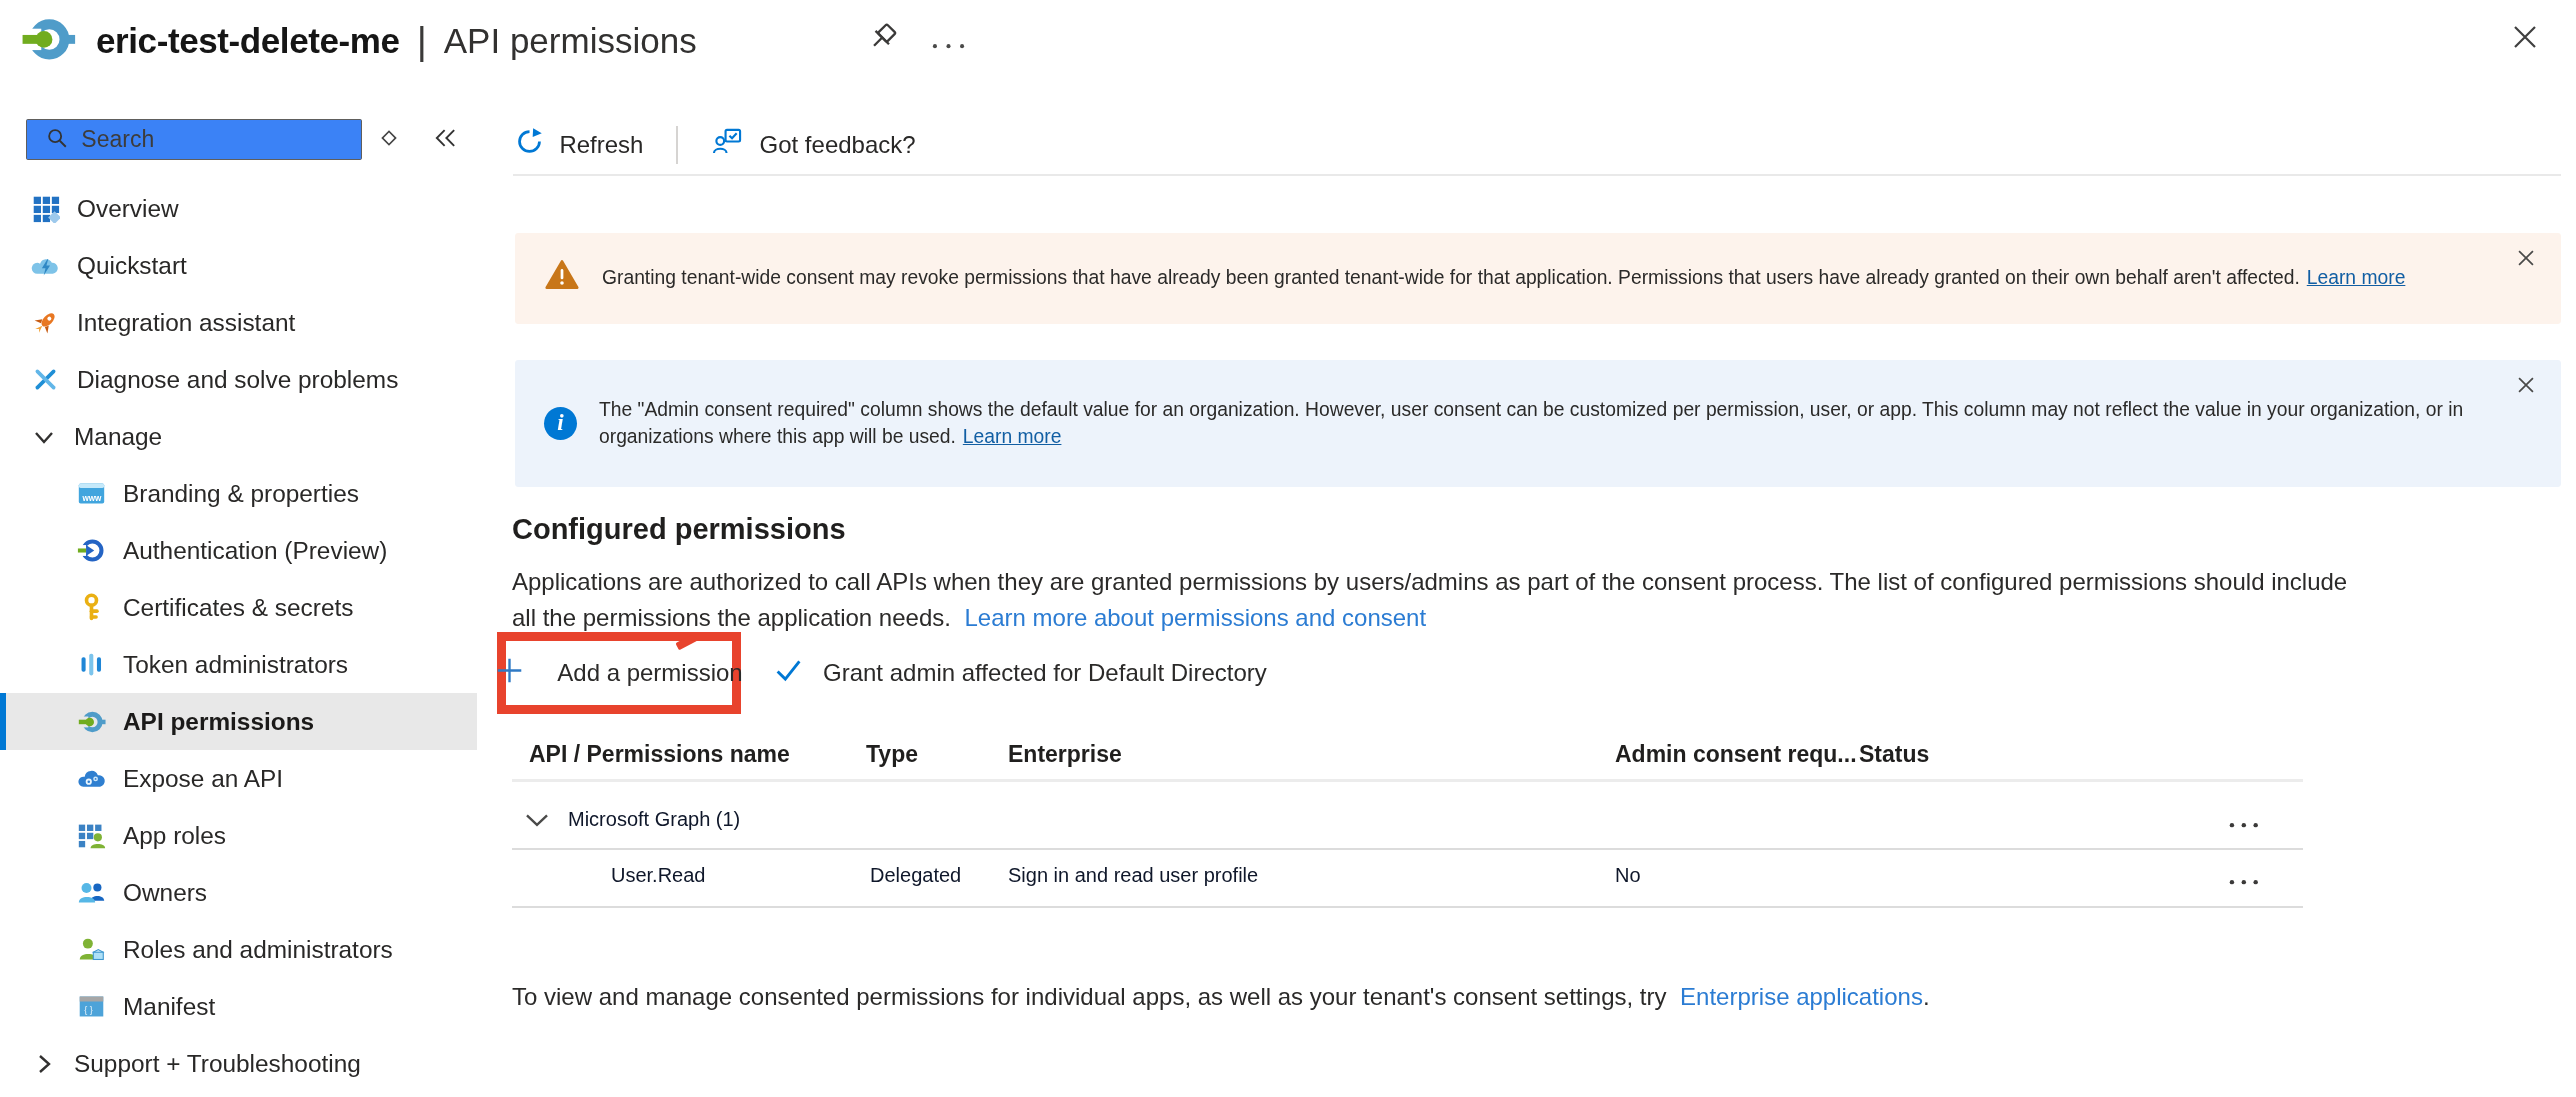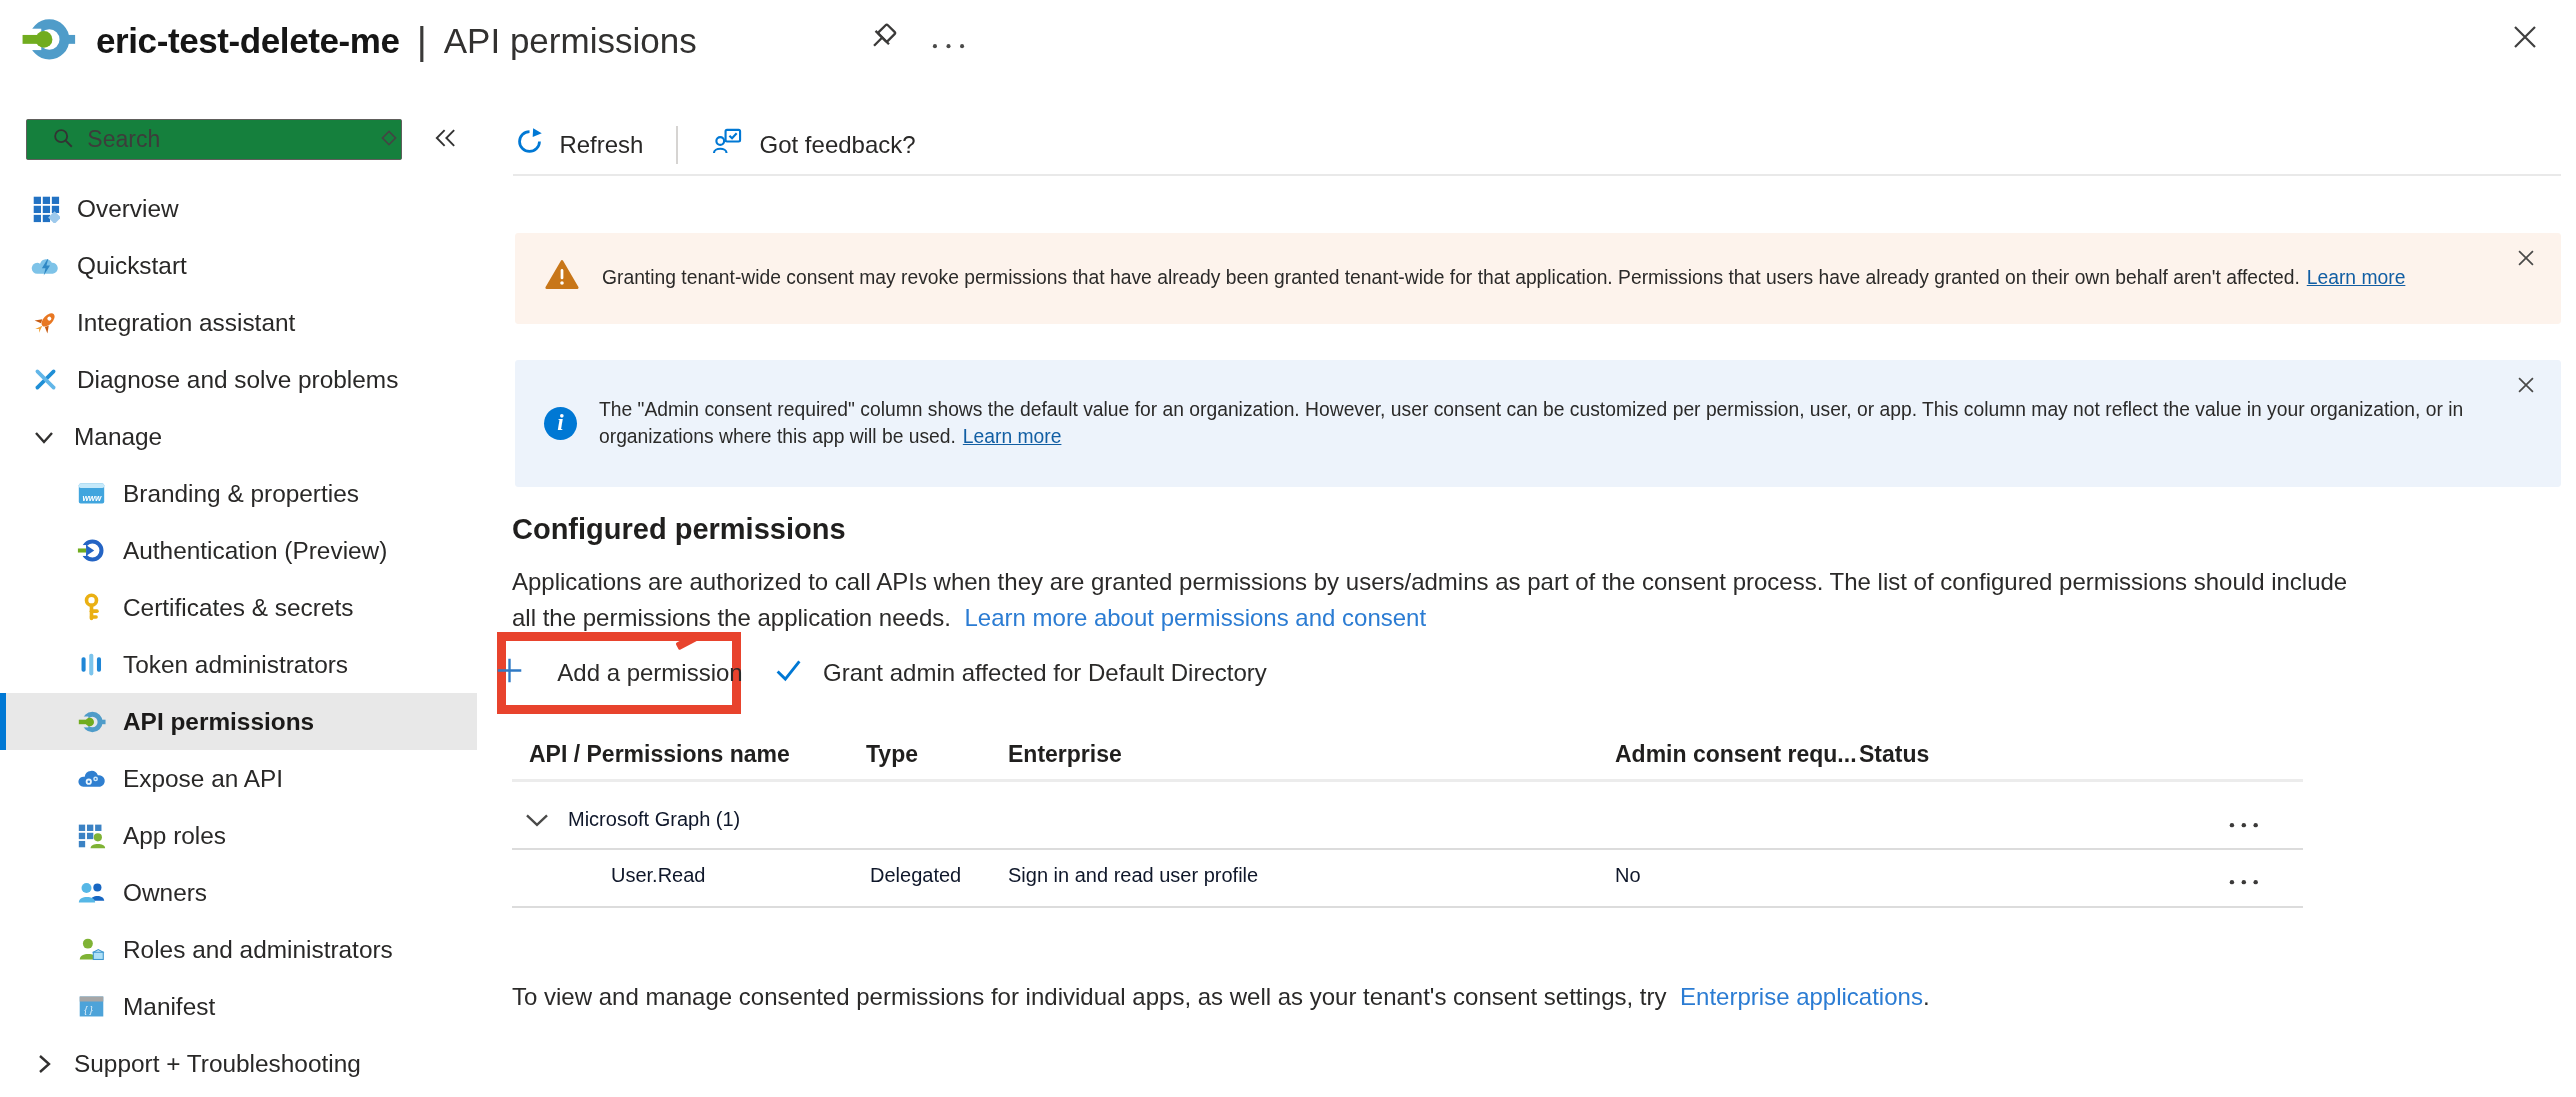--- a/index.html
+++ b/index.html
@@ -13,30 +13,30 @@
   .titles { position:absolute; left:96px; top:0; height:82px; display:flex; align-items:center; font-size:35px; white-space:nowrap; }
   .t1 { font-weight:700; color:#161616; letter-spacing:-0.4px; }
   .sep { margin:0 17px; color:#3b3a39; font-weight:300; font-size:39px; }
   .t2 { color:#323130; font-weight:400; }
   .pin-btn { position:absolute; left:864px; top:22px; width:41px; height:41px; cursor:pointer; }
   .hdr-more { position:absolute; left:924px; top:34px; cursor:pointer; padding:5.1px; }
   .page-close { position:absolute; right:33px; top:19px; cursor:pointer; }
 
   
   .sidebar { position:absolute; left:0; top:86px; width:491px; height:1012px; background:#fff; }
-  .searchbox { position:absolute; left:26px; top:33px; width:376px; height:41px; border:1.7px solid #605e5c; border-radius:1.7px; display:flex; align-items:center; gap:10.3px; padding:0 24px; background:#15803d; }
+  .searchbox { position:absolute; left:26px; top:33px; width:336px; height:41px; border:1.7px solid #605e5c; border-radius:1.7px; display:flex; align-items:center; gap:10.3px; padding:0 18px; background:#3b82f6; }
   .searchbox input { border:none; outline:none; width:100%; font-size:23px; color:#1a1a1a; background:transparent; font-family:inherit; }
   .searchbox input::placeholder { color:#3d3c3b; opacity:1; }
   .side-icon-btn { position:absolute; top:39px; cursor:pointer; }
   .nav { position:absolute; left:0; top:94px; width:491px; }
   .item { height:57px; display:flex; align-items:center; gap:17px; padding-left:31px; font-size:24.4px; color:#292827; cursor:pointer; position:relative; width:477px; }
   .item.indent { padding-left:77px; }
   .item.sel { background:#e8e8e8; font-weight:600; color:#1b1a19; }
   .item.sel::before { content:""; position:absolute; left:0; top:0; bottom:0; width:6px; background:#0078d4; }
-  .item .ico { flex:none; display:flex;font-style:italic; }
+  .item .ico { flex:none; display:flex; }
 
   
   .toolbar { position:absolute; left:515px; top:118px; height:53px; display:flex; align-items:center; font-size:24px; color:#292827; }
   .tb-btn { display:flex; align-items:center; gap:15.4px; cursor:pointer; }
   .tb-div { width:1.7px; height:38px; background:#d6d4d2; margin:0 33px; }
   .toolbar-line { position:absolute; left:513px; top:174px; width:2048px; height:1.7px; background:#e9e9e9; }
 
   
   .banner { position:absolute; left:515px; width:2046px; border-radius:3.4px; display:flex; align-items:center; gap:22px; padding:0 82px 0 29px; font-size:19.3px; color:#2b2a29; line-height:26.6px; }
   .banner.warn { top:233px; height:91px; background:#fdf3ec; }

